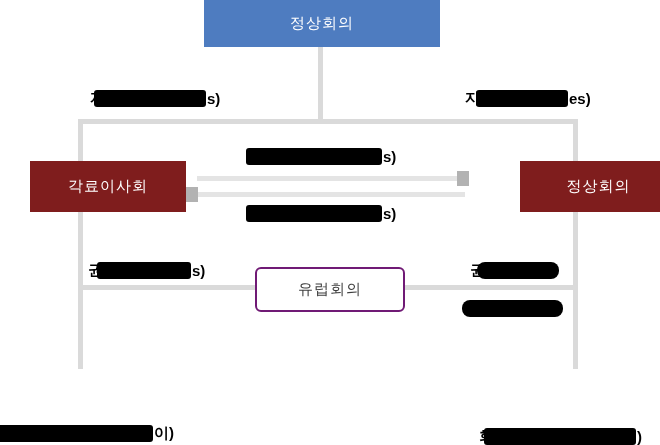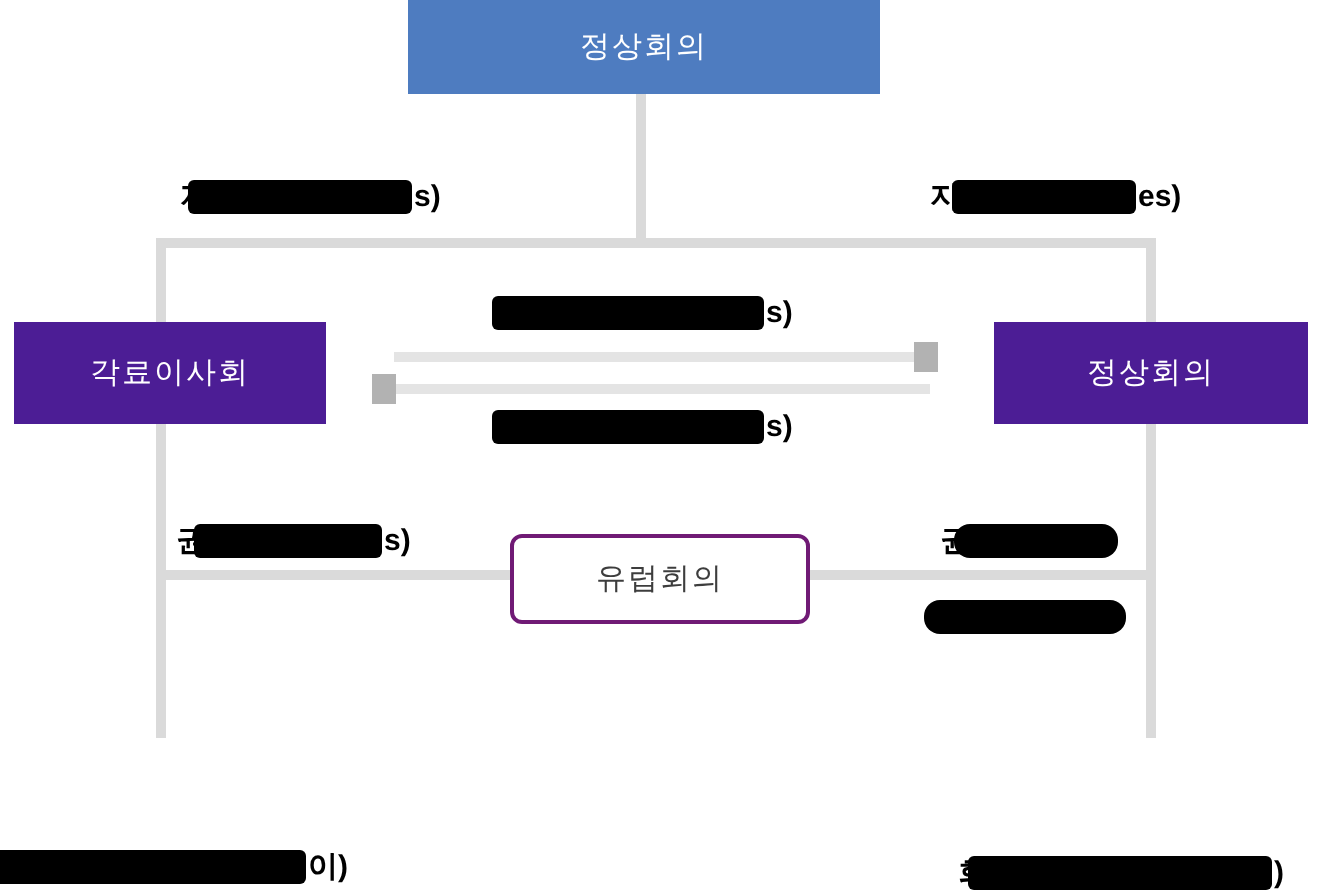--- a/index.html
+++ b/index.html
@@ -8,21 +8,21 @@
     font-family:"Liberation Sans","DejaVu Sans",sans-serif;
     background:#ffffff;
   }
   .abs{position:absolute;}
   .line{background:#dadada;}
   .node{
     display:flex;align-items:center;justify-content:center;
     font-size:15px;letter-spacing:1px;
   }
   .node.blue-dark{background:#4e7cc0;color:#ffffff;}
-  .node.blue-light{background:#4c1d95;color:#ffffff;}
+  .node.blue-light{background:#7f1d1d;color:#ffffff;margin-left:23px;}
   .node.white{
     background:#ffffff;border:2px solid #701a75;border-radius:6px;
     color:#3d3d3d;
   }
   .arrow-bar{background:#e4e4e4;}
   .arrow-head{background:#b2b2b2;}
   .redlabel{
     position:absolute;display:flex;align-items:center;height:19px;
     font-size:15px;font-weight:700;color:#000;white-space:nowrap;
   }

